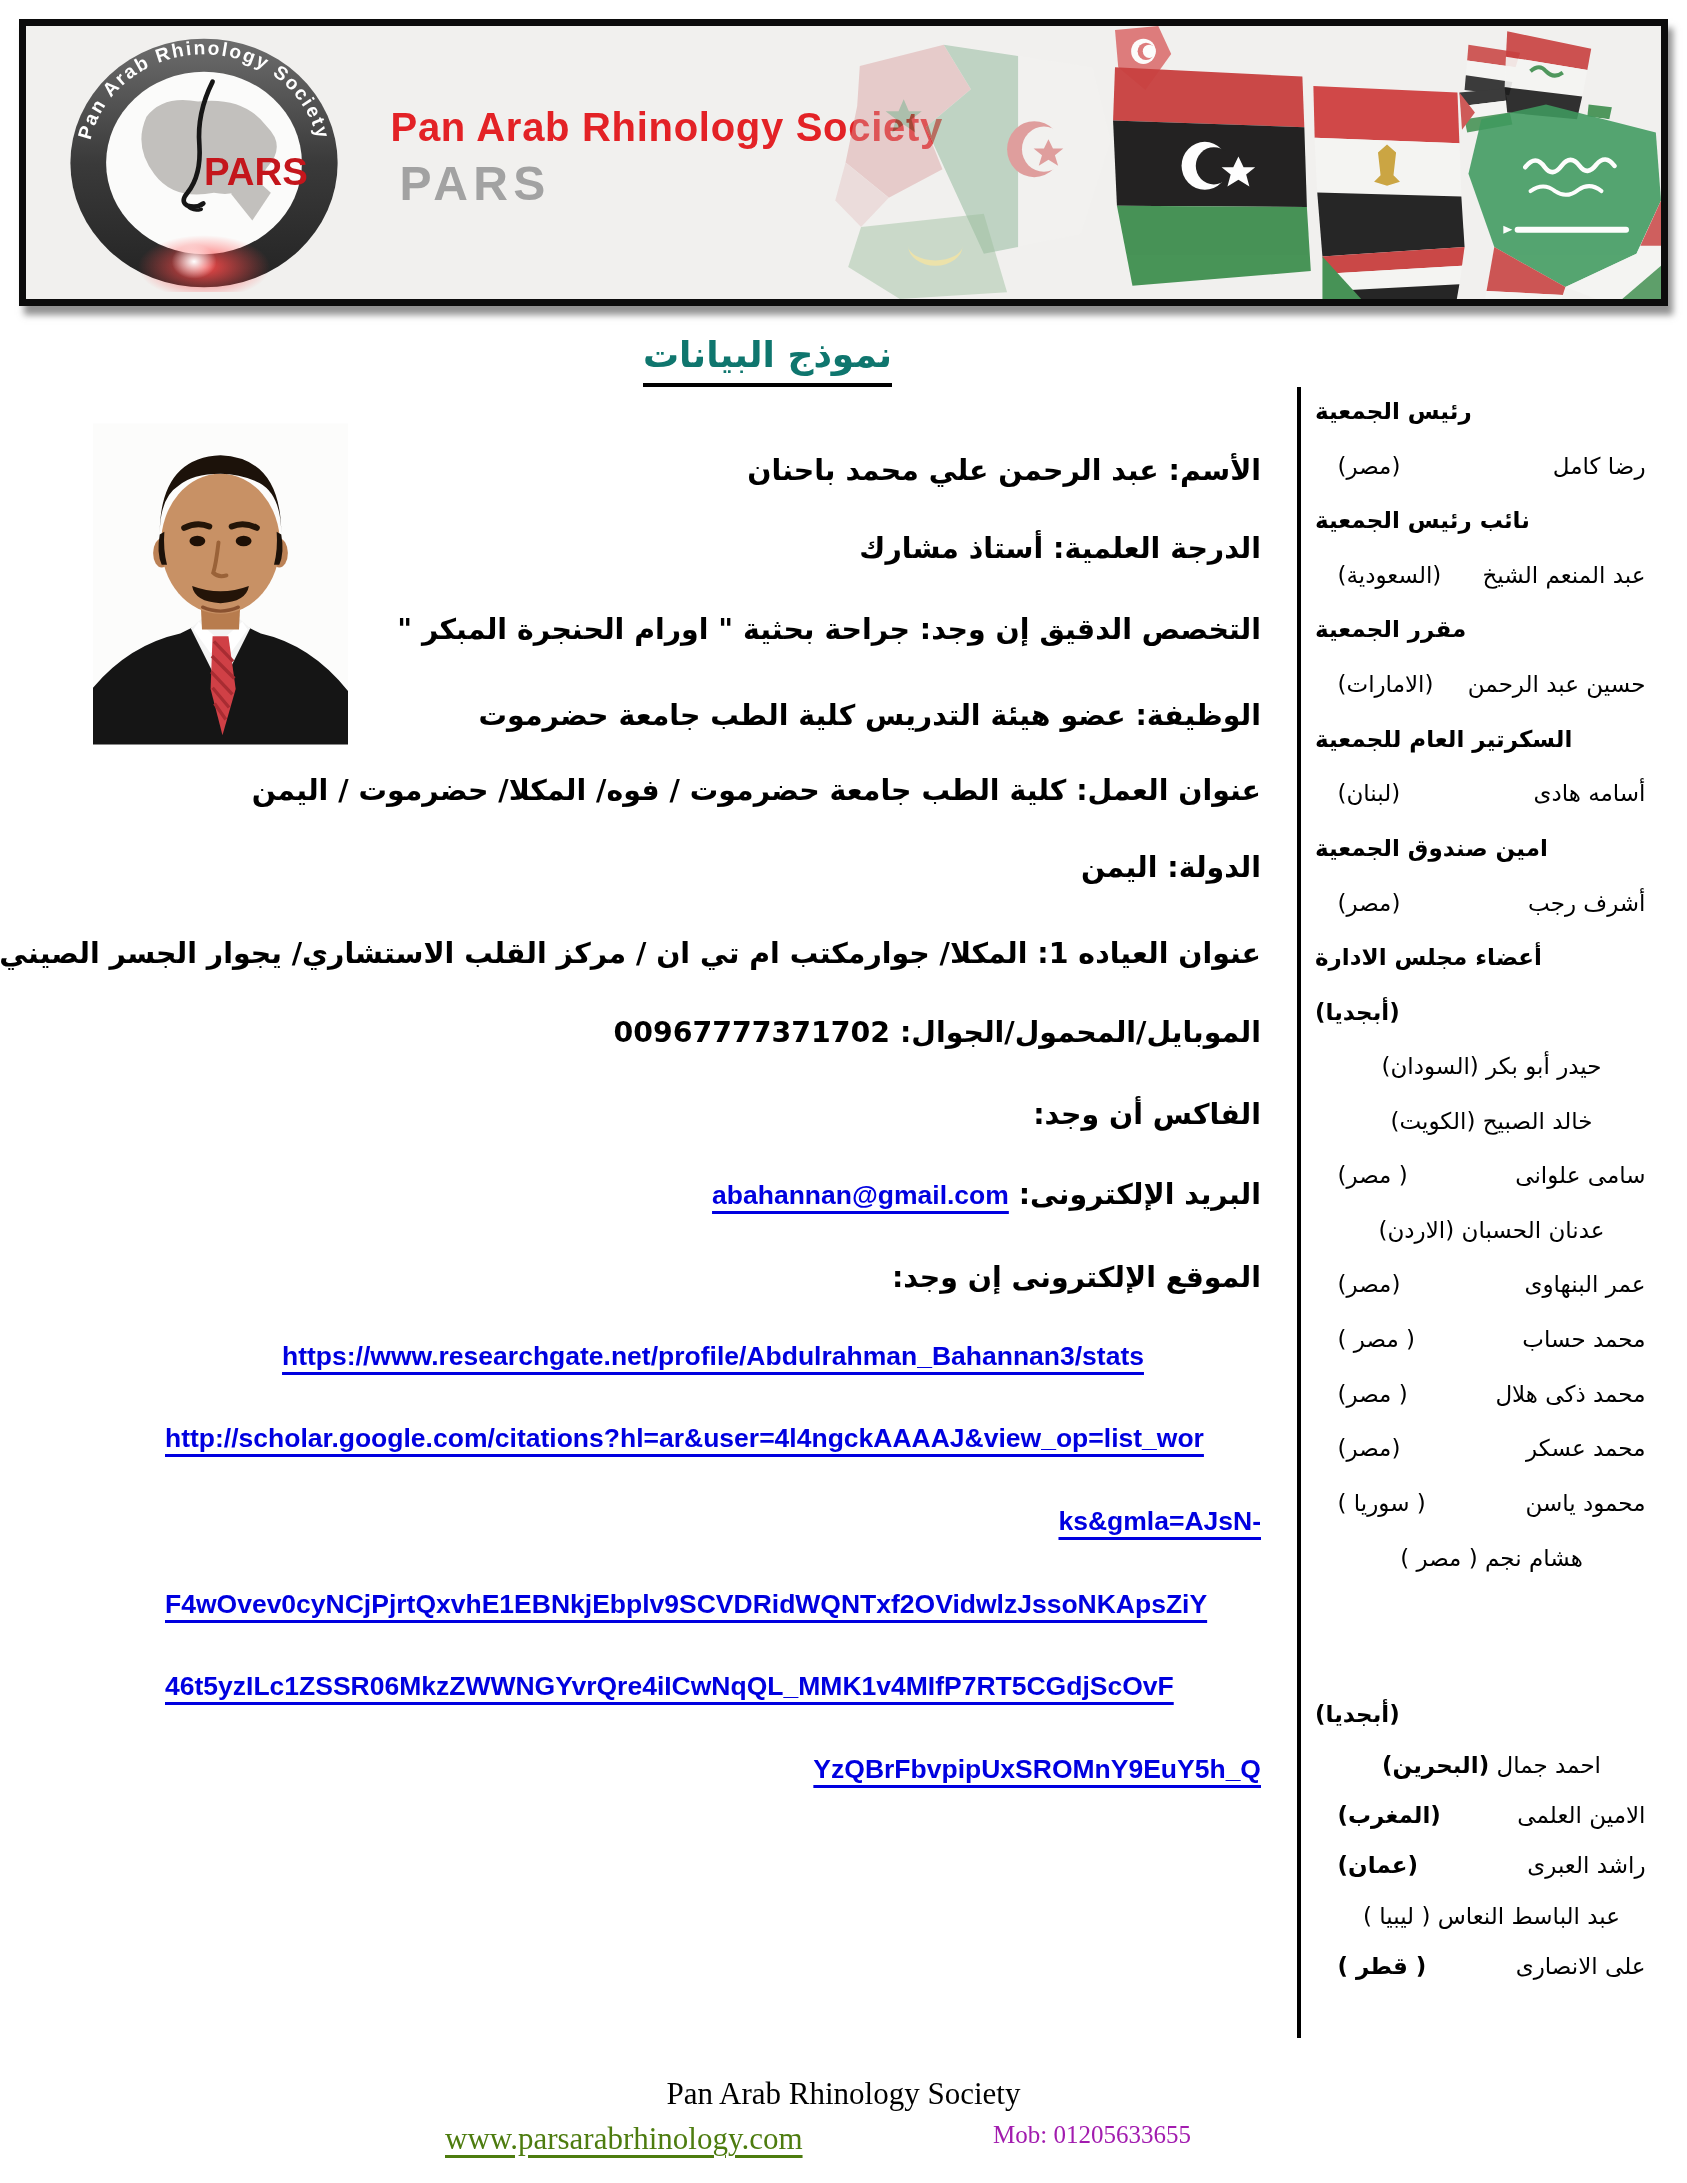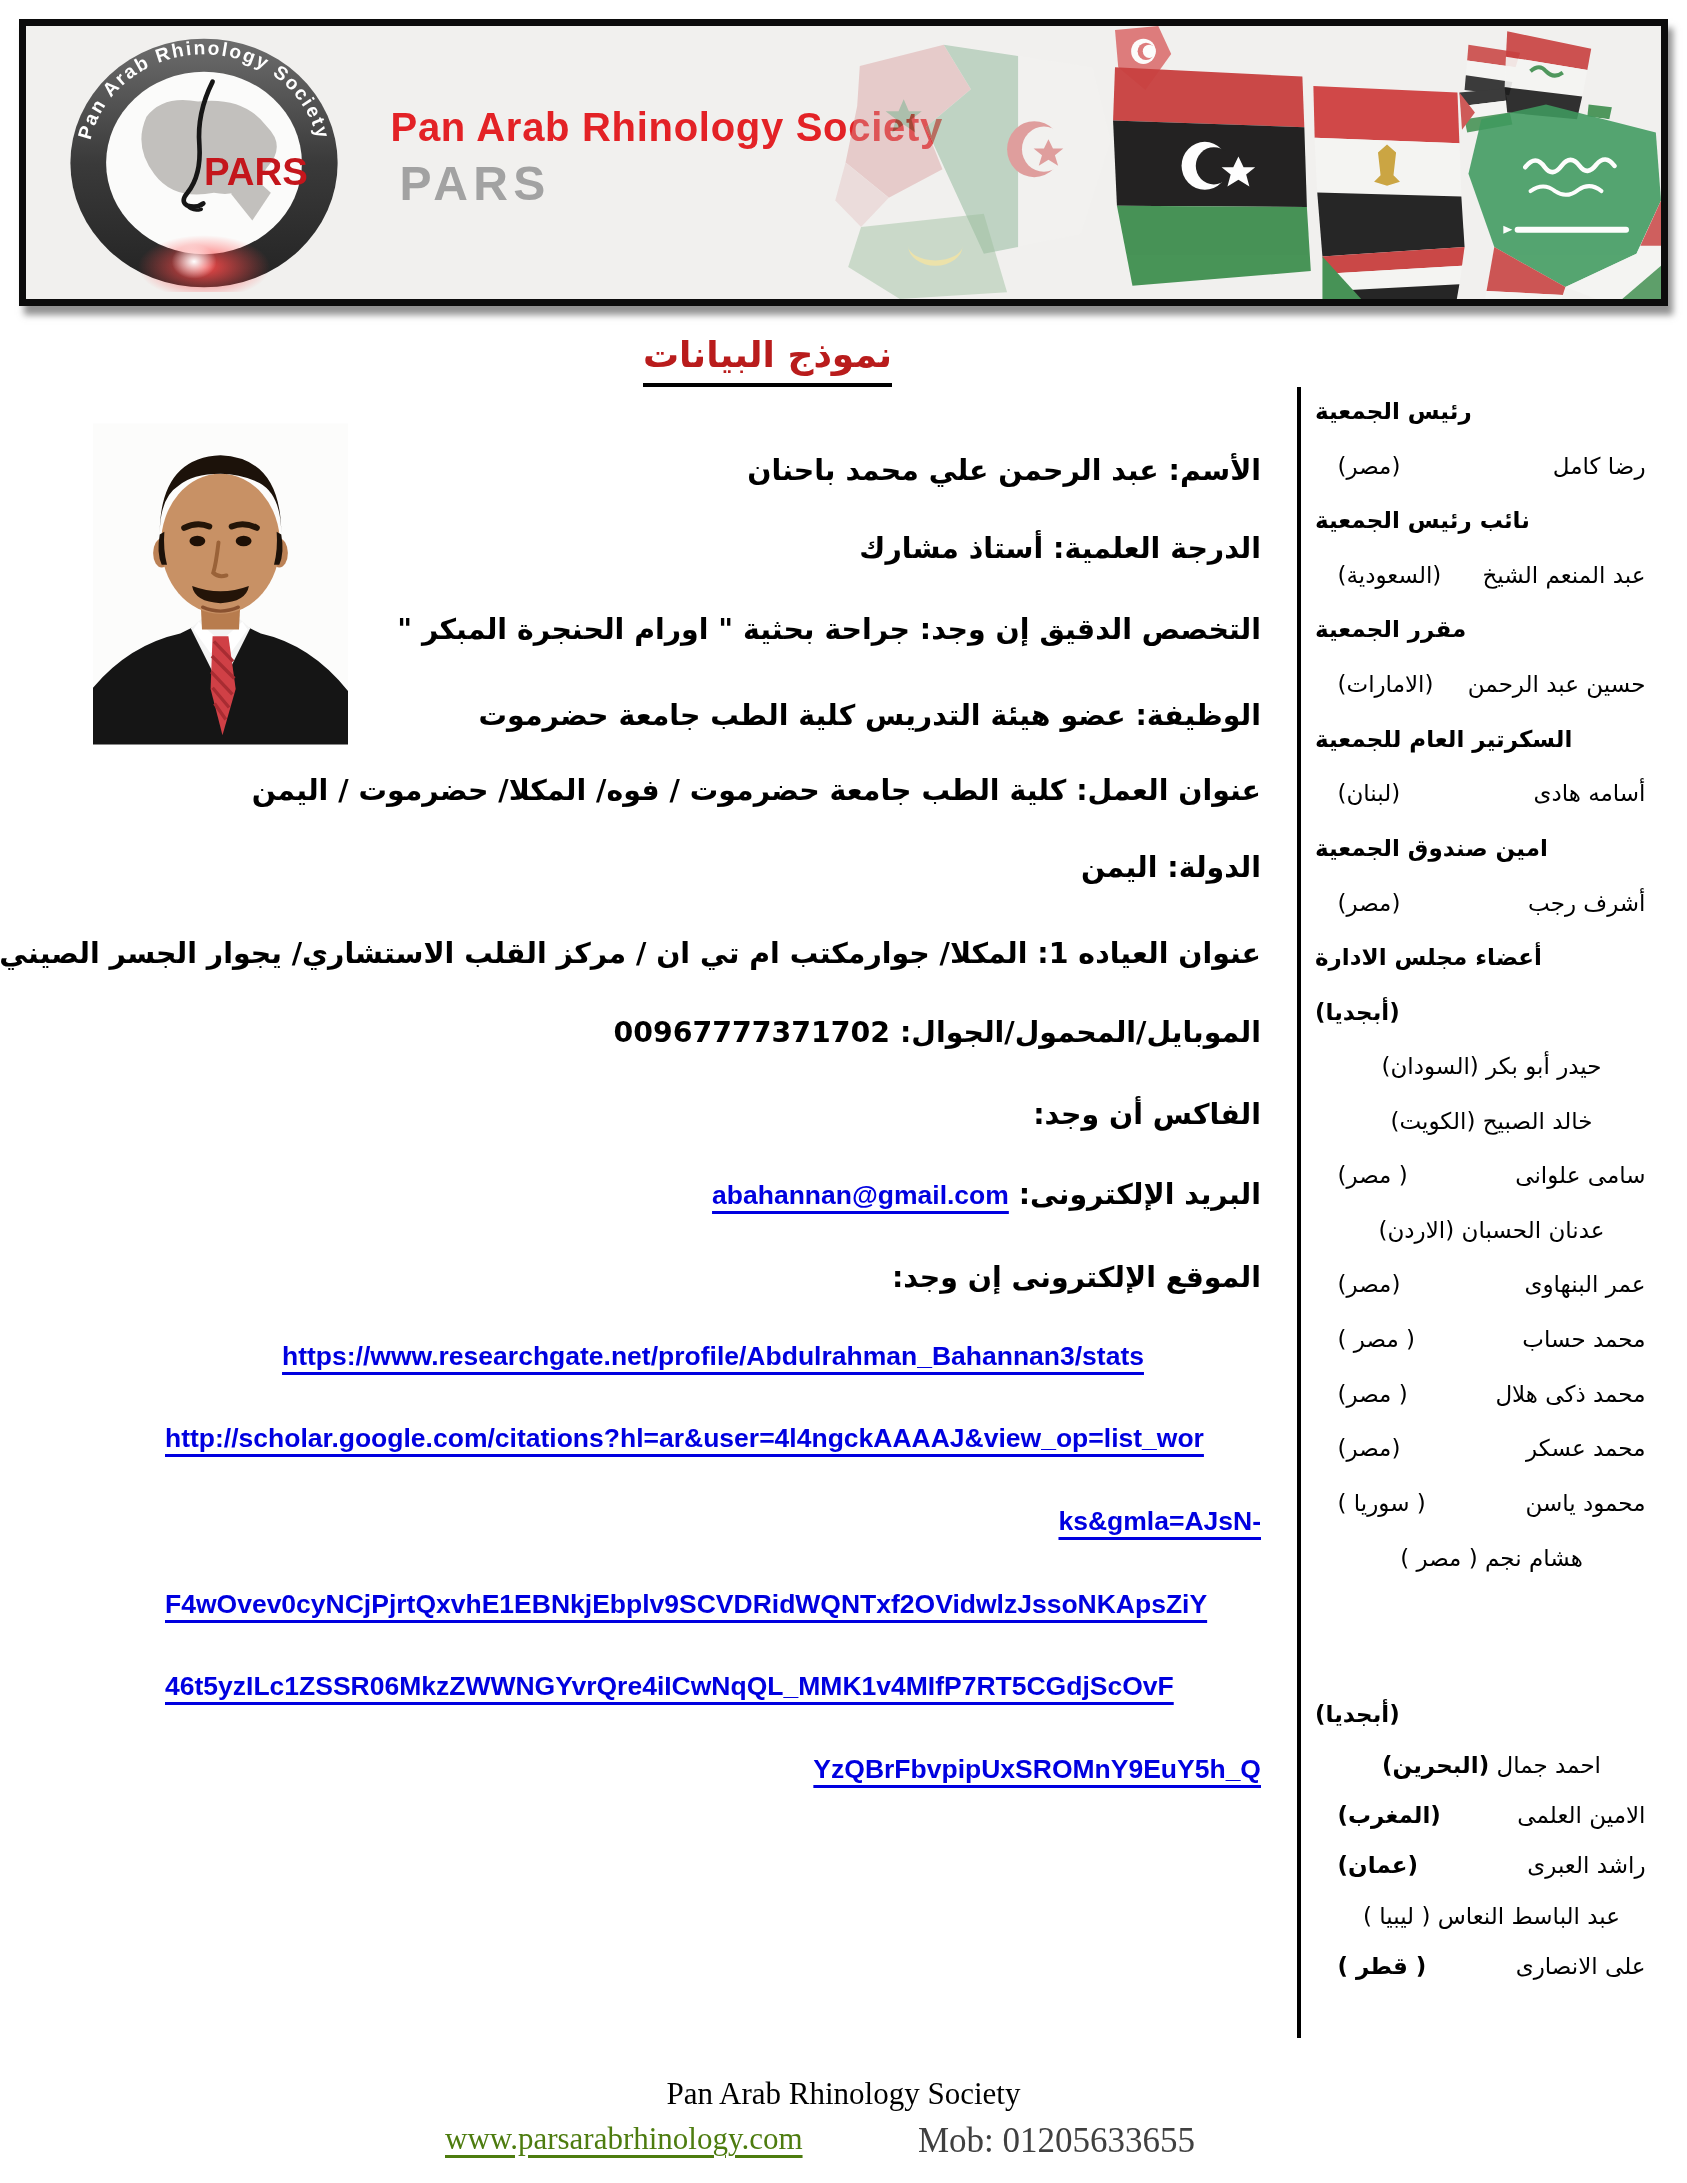--- a/index.html
+++ b/index.html
@@ -9,21 +9,21 @@
   .banner{position:absolute;left:18.5px;top:18.5px;width:1649px;height:287px;background:#f1f0ee;
           border:7.3px solid #0c0c0c;box-sizing:border-box;box-shadow:4.6px 9.3px 6.6px rgba(110,110,110,.75);}
   .logo-svg{position:absolute;left:21px;top:8px;width:318px;height:258px;}
   .banner-title{position:absolute;left:365px;top:79px;color:#e32226;font-size:40px;font-weight:bold;
                 letter-spacing:0.7px;white-space:nowrap;}
   .banner-acronym{position:absolute;left:374px;top:130px;color:#a2a2a2;font-size:48px;font-weight:bold;
                 letter-spacing:5.3px;}
   .map-svg{position:absolute;right:0;top:0;width:840px;height:273px;}
   
   .page-title{position:absolute;left:549px;top:334px;width:437px;text-align:center;direction:rtl;
-              font-family:"DejaVu Sans",sans-serif;font-size:36px;font-weight:bold;color:#b91c1c;}
+              font-family:"DejaVu Sans",sans-serif;font-size:36px;font-weight:bold;color:#0f766e;}
   .page-title span{display:inline-block;border-bottom:4.6px solid #000;padding-bottom:8px;}
   
   .photo{position:absolute;left:93px;top:423px;width:255px;height:322px;}
   
   .form-col{position:absolute;left:165px;top:0;width:1096px;height:1959px;}
   .form-line{position:absolute;right:0;left:0;height:57px;line-height:57px;direction:rtl;text-align:right;
              font-family:"DejaVu Sans",sans-serif;font-size:28.4px;font-weight:bold;color:#000;white-space:nowrap;}
   .form-line .ar{color:#000;}
   .form-line .val{direction:ltr;unicode-bidi:embed;}
   .form-line a.lnk{color:#0000e0;font-weight:bold;text-decoration:underline;text-underline-offset:6.6px;
@@ -39,21 +39,21 @@
                font-family:"DejaVu Sans",sans-serif;font-size:23px;color:#000;white-space:nowrap;}
   .sb-role{font-weight:bold;text-align:left;}
   .sb-person.inline{text-align:center;font-weight:normal;}
   .sb-person.split{display:flex;justify-content:space-between;padding:0 22.5px;box-sizing:border-box;font-weight:normal;}
   .sb-country.bold{font-weight:bold;}
   
   .footer-society{position:absolute;left:0;top:2076px;width:1687px;text-align:center;
                   font-family:"Liberation Serif",serif;font-size:31px;color:#000;}
   .footer-link{position:absolute;left:445px;top:2121px;font-family:"Liberation Serif",serif;font-size:31px;
                color:#4d7c0f;text-decoration:underline;text-underline-offset:6px;text-decoration-thickness:2.6px;cursor:pointer;}
-  .footer-mob{position:absolute;left:918px;top:2121px;font-family:"Liberation Serif",serif;font-size:35px;color:#404040;}
+  .footer-mob{position:absolute;left:993px;top:2121px;font-family:"Liberation Serif",serif;font-size:25px;color:#a21caf;}
 </style>
 </head>
 <body>
 
 <div class="page">
 
   <div class="banner">
 
     <svg class="logo-svg" viewBox="0 0 480 390">
       <defs>

